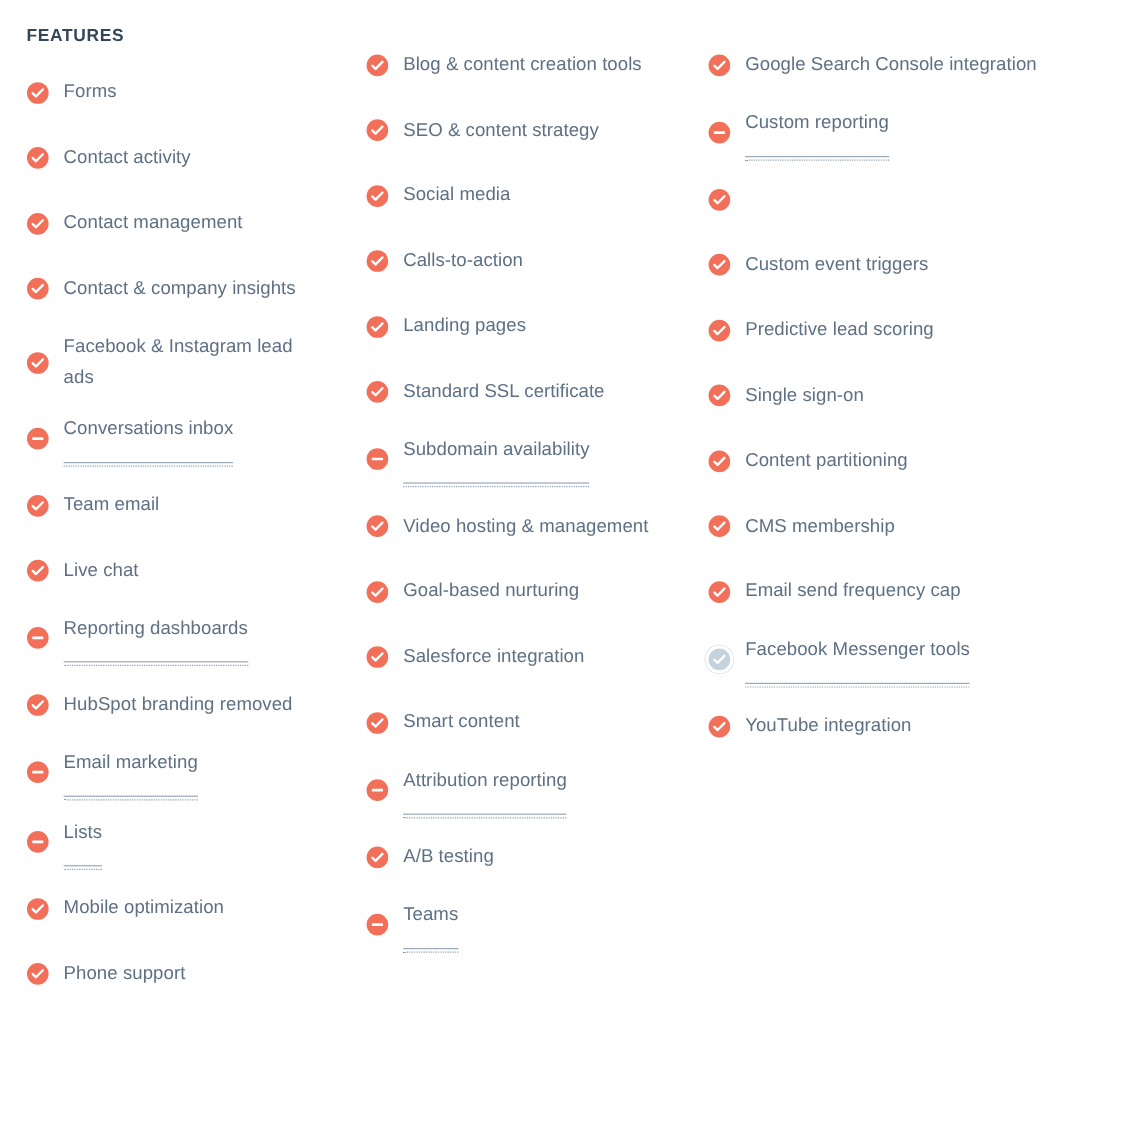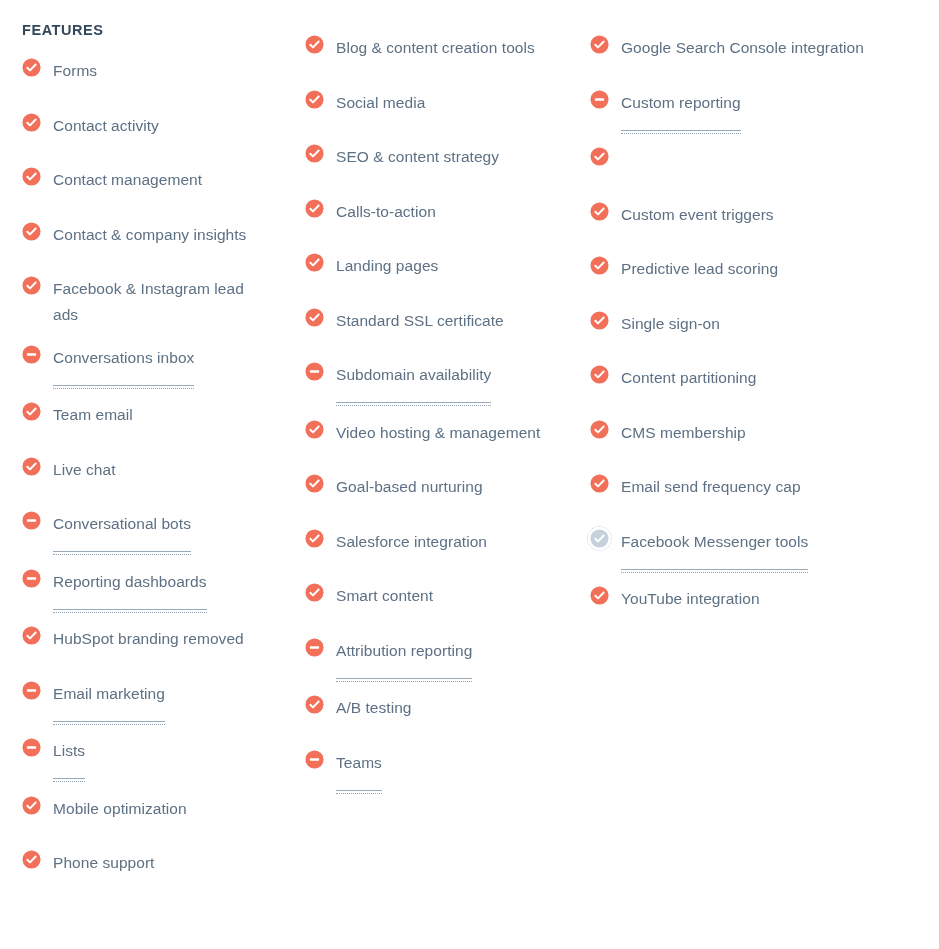--- a/index.html
+++ b/index.html
@@ -46,20 +46,21 @@
 
   .feature-col {
     position: relative;
   }
   .col-1 { width: 295px; padding-left: 22px; margin-top: 0px; }
   .col-2 { width: 285px; padding-left: 10px; margin-top: -23px; }
   .col-3 { width: 330px; padding-left: 10px; margin-top: -23px; }
 
   .feature-item {
     display: flex;
+    align-items: center;
     min-height: 38px;
     margin-bottom: 16.5px;
     position: relative;
   }
 
   .feature-icon {
     flex: 0 0 auto;
     width: 19px;
     height: 19px;
     margin-right: 12px;
@@ -196,29 +197,20 @@
           </span>
           <span class="feature-label">Live chat</span>
         </div>
         <div class="feature-item has-tooltip">
           <span class="feature-icon">
             <svg class="icon-circle" viewBox="0 0 20 20" xmlns="http://www.w3.org/2000/svg">
               <circle cx="10" cy="10" r="9.5" fill="#f2705a"></circle>
               <rect x="5.1" y="8.8" width="9.8" height="2.4" rx="0.6" fill="#ffffff"></rect>
             </svg>
           </span>
-          <span class="feature-label">Conversational bots</span>
-        </div>
-        <div class="feature-item has-tooltip">
-          <span class="feature-icon">
-            <svg class="icon-circle" viewBox="0 0 20 20" xmlns="http://www.w3.org/2000/svg">
-              <circle cx="10" cy="10" r="9.5" fill="#f2705a"></circle>
-              <rect x="5.1" y="8.8" width="9.8" height="2.4" rx="0.6" fill="#ffffff"></rect>
-            </svg>
-          </span>
           <span class="feature-label">Reporting dashboards</span>
         </div>
         <div class="feature-item">
           <span class="feature-icon">
             <svg class="icon-circle" viewBox="0 0 20 20" xmlns="http://www.w3.org/2000/svg">
               <circle cx="10" cy="10" r="9.5" fill="#f2705a"></circle>
               <path d="M5.6 10.3 L8.4 13.0 L14.4 6.9" fill="none" stroke="#ffffff" stroke-width="2.1" stroke-linecap="round" stroke-linejoin="round"></path>
             </svg>
           </span>
           <span class="feature-label">HubSpot branding removed</span>
@@ -270,30 +262,30 @@
           </span>
           <span class="feature-label">Blog &amp; content creation tools</span>
         </div>
         <div class="feature-item">
           <span class="feature-icon">
             <svg class="icon-circle" viewBox="0 0 20 20" xmlns="http://www.w3.org/2000/svg">
               <circle cx="10" cy="10" r="9.5" fill="#f2705a"></circle>
               <path d="M5.6 10.3 L8.4 13.0 L14.4 6.9" fill="none" stroke="#ffffff" stroke-width="2.1" stroke-linecap="round" stroke-linejoin="round"></path>
             </svg>
           </span>
+          <span class="feature-label">SEO &amp; content strategy</span>
+        </div>
+        <div class="feature-item">
+          <span class="feature-icon">
+            <svg class="icon-circle" viewBox="0 0 20 20" xmlns="http://www.w3.org/2000/svg">
+              <circle cx="10" cy="10" r="9.5" fill="#f2705a"></circle>
+              <path d="M5.6 10.3 L8.4 13.0 L14.4 6.9" fill="none" stroke="#ffffff" stroke-width="2.1" stroke-linecap="round" stroke-linejoin="round"></path>
+            </svg>
+          </span>
           <span class="feature-label">Social media</span>
-        </div>
-        <div class="feature-item">
-          <span class="feature-icon">
-            <svg class="icon-circle" viewBox="0 0 20 20" xmlns="http://www.w3.org/2000/svg">
-              <circle cx="10" cy="10" r="9.5" fill="#f2705a"></circle>
-              <path d="M5.6 10.3 L8.4 13.0 L14.4 6.9" fill="none" stroke="#ffffff" stroke-width="2.1" stroke-linecap="round" stroke-linejoin="round"></path>
-            </svg>
-          </span>
-          <span class="feature-label">SEO &amp; content strategy</span>
         </div>
         <div class="feature-item">
           <span class="feature-icon">
             <svg class="icon-circle" viewBox="0 0 20 20" xmlns="http://www.w3.org/2000/svg">
               <circle cx="10" cy="10" r="9.5" fill="#f2705a"></circle>
               <path d="M5.6 10.3 L8.4 13.0 L14.4 6.9" fill="none" stroke="#ffffff" stroke-width="2.1" stroke-linecap="round" stroke-linejoin="round"></path>
             </svg>
           </span>
           <span class="feature-label">Calls-to-action</span>
         </div>

